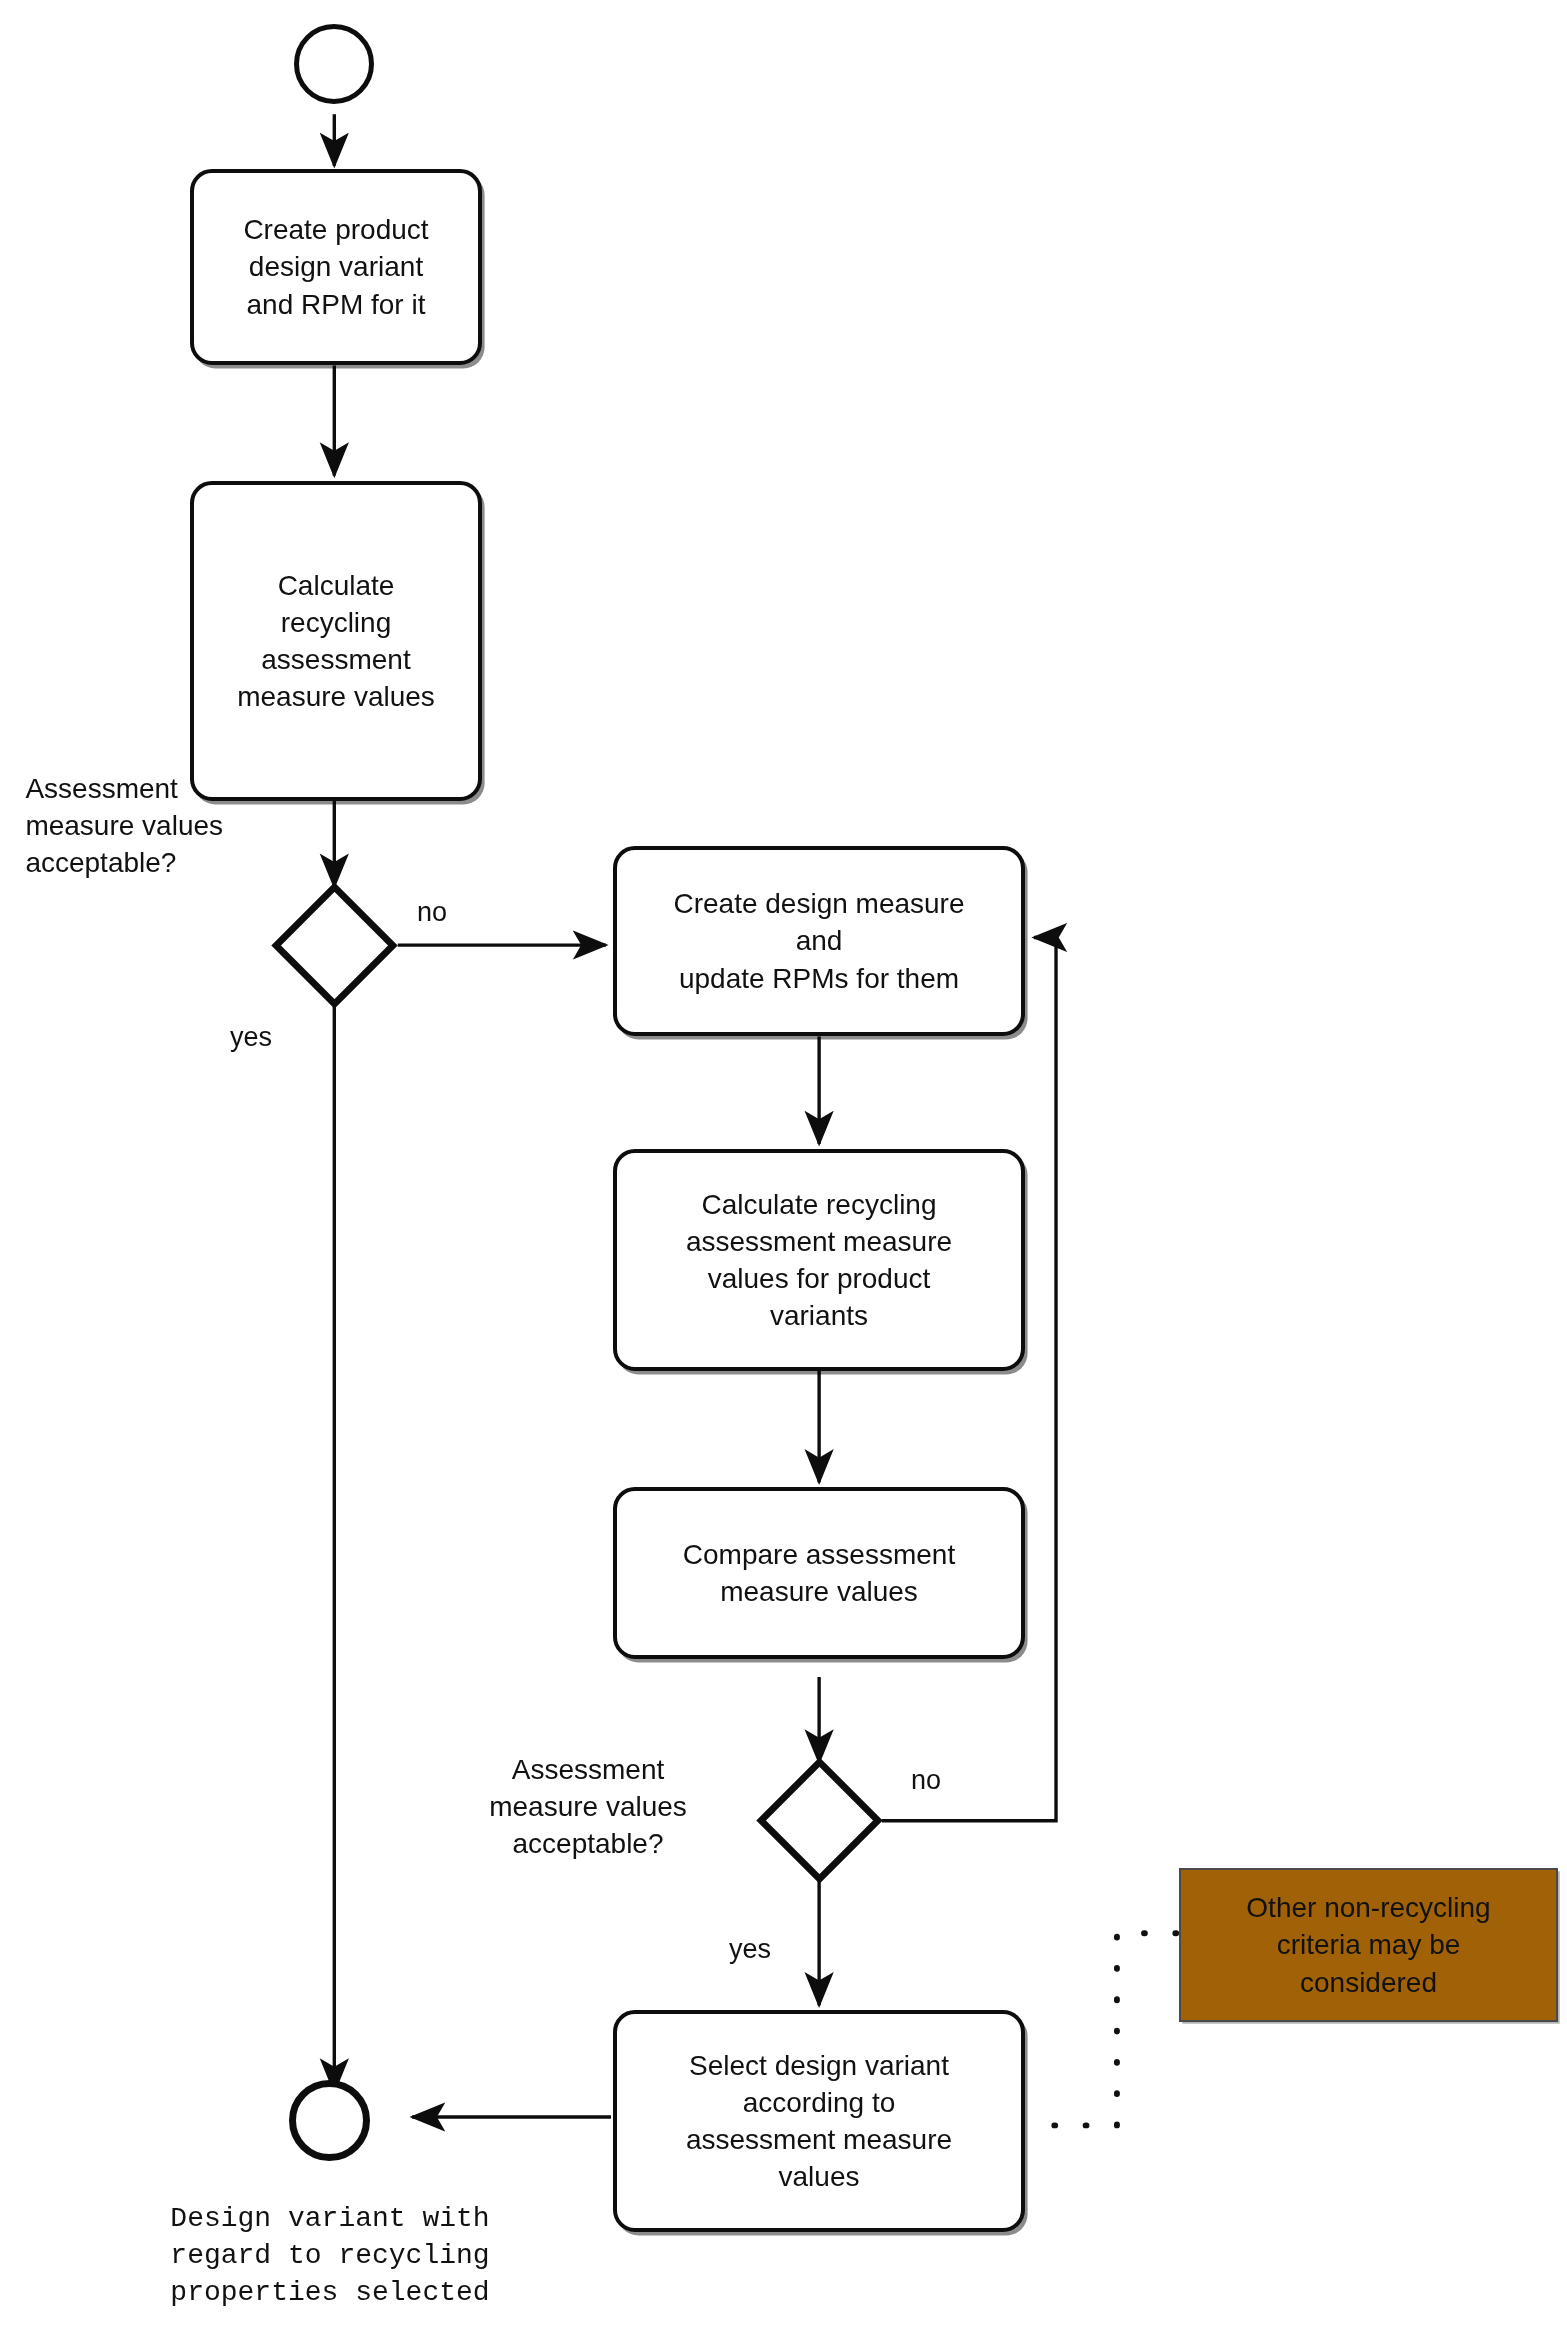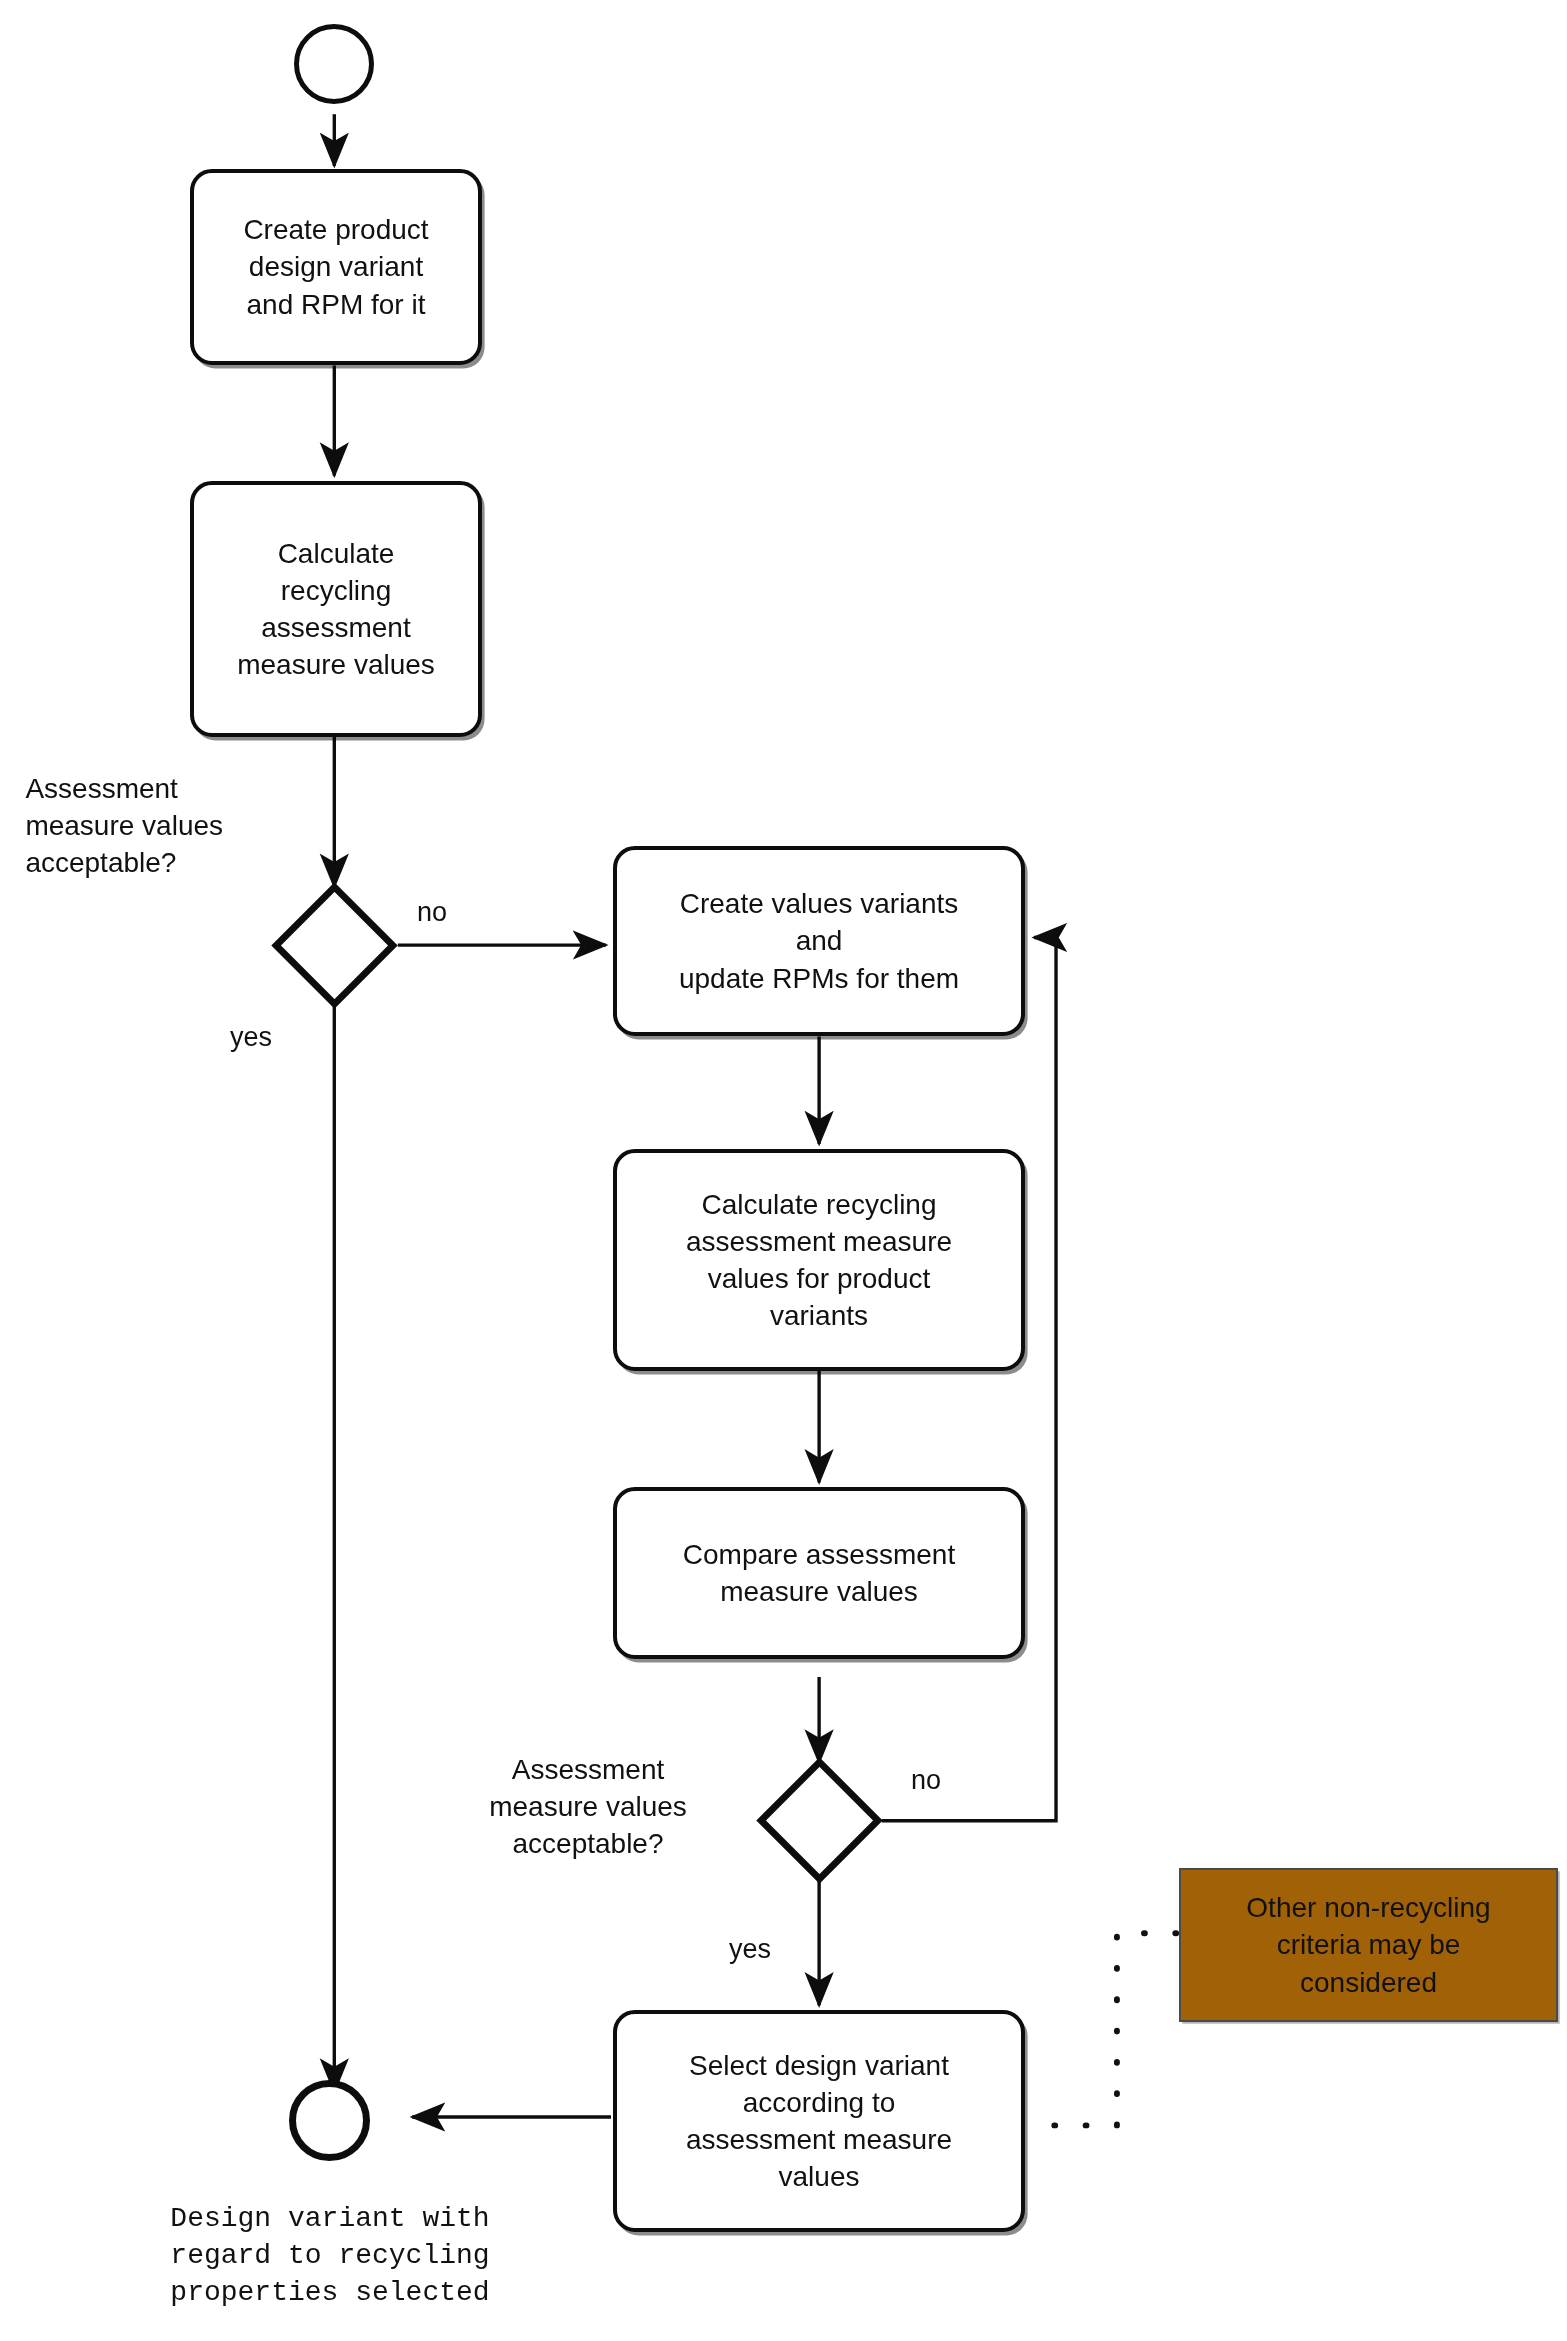--- a/index.html
+++ b/index.html
@@ -119,21 +119,21 @@
   </svg>
 
   <div class="node terminal start-node" style="left:294px; top:24px; width:80px; height:80px;"></div>
 
   <div class="node action" style="left:190px; top:169px; width:292px; height:196px;">
     <span class="node-text">Create product
 design variant
 and RPM for it</span>
   </div>
 
-  <div class="node action" style="left:190px; top:481px; width:292px; height:256px;">
+  <div class="node action" style="left:190px; top:481px; width:292px; height:320px;">
     <span class="node-text">Calculate
 recycling
 assessment
 measure values</span>
   </div>
 
   <div class="caption left-al" style="left:25.4px; top:770px; width:279px;">Assessment
 measure values
 acceptable?</div>
 
@@ -141,21 +141,21 @@
     <svg width="127" height="127" viewBox="0 0 150 150" xmlns="http://www.w3.org/2000/svg">
       <polygon points="75,6 144,75 75,144 6,75" fill="#ffffff" stroke="#0d0d0d" stroke-width="8" stroke-linejoin="miter"></polygon>
     </svg>
   </div>
 
   <div class="edge-label" style="left:417px; top:899px;">no</div>
 
   <div class="edge-label" style="left:230px; top:1024px;">yes</div>
 
   <div class="node action" style="left:613px; top:846px; width:412px; height:190px;">
-    <span class="node-text">Create values variants
+    <span class="node-text">Create design measure
 and
 update RPMs for  them</span>
   </div>
 
   <div class="node action" style="left:613px; top:1149px; width:412px; height:222px;">
     <span class="node-text">Calculate  recycling
 assessment measure
 values for product
 variants</span>
   </div>

